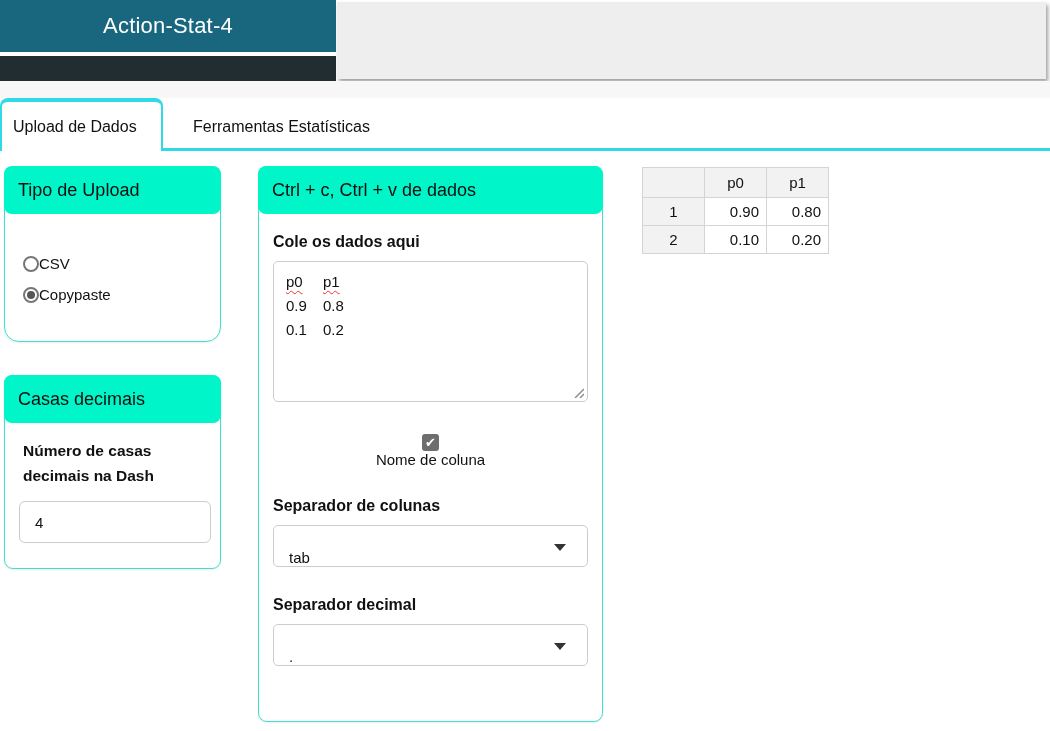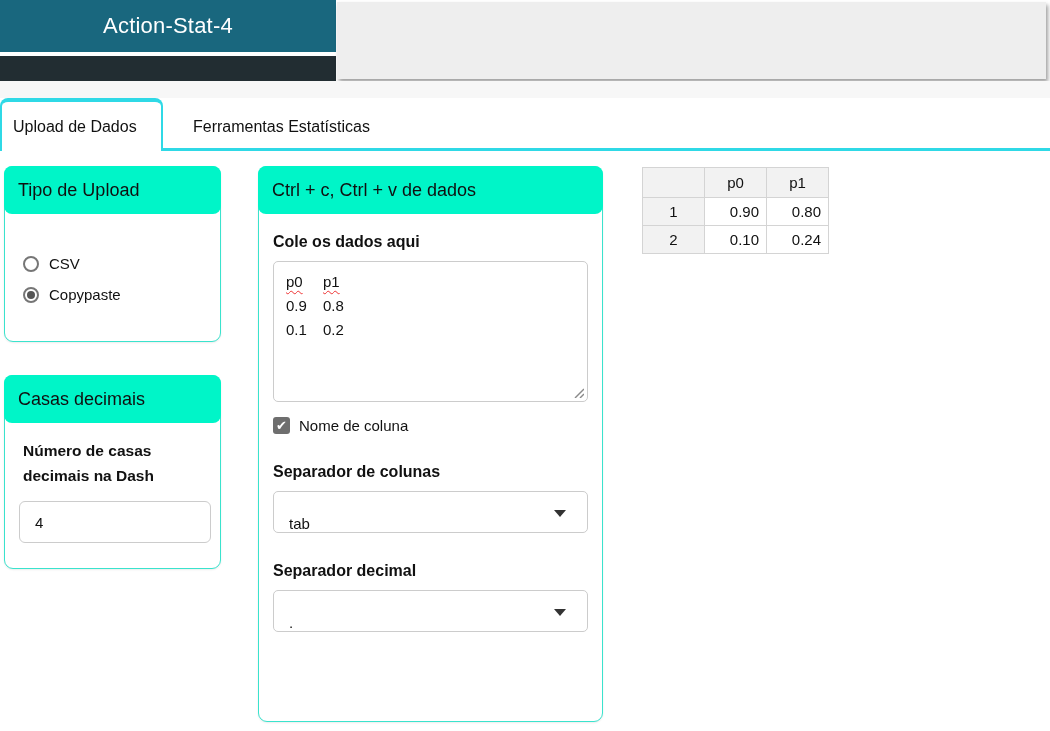--- a/index.html
+++ b/index.html
@@ -15,44 +15,44 @@
 
   
   .tabbar { position:absolute; left:0; top:98px; width:1050px; height:54px; background:#fff; }
   .tab-underline { position:absolute; left:0; top:50px; width:1050px; height:3px; background:#2fd9e6; }
   .tab-active { position:absolute; left:0; top:0; width:163px; height:53px; background:#fff; border-top:4px solid #2fd9e6; border-left:2px solid #2fd9e6; border-right:2px solid #2fd9e6; border-radius:8px 8px 0 0; z-index:2; display:flex; align-items:center; padding-left:11px; font-size:16px; cursor:pointer; }
   .tab-plain { position:absolute; left:176px; top:4px; height:49px; display:flex; align-items:center; padding:0 17px; font-size:16px; cursor:pointer; }
 
   
   .panel { position:absolute; background:#fff; border:1px solid #3ae3cd; border-radius:9px; box-shadow:0 1px 2px rgba(0,0,0,.08); }
   .panel-header { height:48px; background:#00f5c8; border-radius:8px; display:flex; align-items:center; padding-left:14px; font-size:18px; color:#101010; margin:-1px; position:relative; z-index:1; }
-  #panel-upload-type { left:4px; top:166px; width:217px; height:176px; }
+  #panel-upload-type { left:4px; top:166px; width:217px; height:176px;border-radius:15px; }
   #panel-decimals   { left:4px; top:368px; width:217px; height:194px;margin-top:7px; }
   #panel-paste      { left:258px; top:166px; width:345px; height:556px; }
 
   
-  .radio-row { display:flex; align-items:center; gap:10px; margin-left:18px; margin-bottom:14px; cursor:pointer; }
+  .radio-row { display:flex; align-items:center; margin-left:18px; margin-bottom:14px; cursor:pointer; }
   .radio-row.first { margin-top:42px; }
   .radio { width:16px; height:16px; border:2px solid #767676; border-radius:50%; flex:0 0 auto; background:#fff; }
   .radio.checked { position:relative; }
   .radio.checked::after { content:''; position:absolute; left:2px; top:2px; width:8px; height:8px; border-radius:50%; background:#555; }
   .radio-label { font-size:15px; }
 
   
   .field-label { font-weight:bold; font-size:15.5px; line-height:25px; margin:16px 14px 0 18px; }
   .text-input { display:block; margin:13px 11px 0 14px; width:192px; height:42px; border:1px solid #ccc; border-radius:6px; font-size:15px; padding-left:15px; font-family:"Liberation Sans", sans-serif; color:#111; background:#fff; }
 
   
   .paste-body { padding:0 14px; }
   .bold-label { font-weight:bold; font-size:16px; margin-top:20px; }
   .textarea { position:relative; margin-top:10px; height:141px; border:1px solid #ccc; border-radius:5px; padding:8px 12px; font-size:15px; line-height:24px; overflow:hidden; cursor:text; }
   .squiggle { text-decoration:underline; text-decoration-style:wavy; text-decoration-color:#e33; text-decoration-thickness:1px; text-underline-offset:3px; }
   .tok1 { display:inline-block; min-width:37px; }
   .resize-handle { position:absolute; right:3px; bottom:3px; width:11px; height:11px; }
-  .checkbox-row { display:flex; align-items:center; gap:9px; margin-top:15px; cursor:pointer; }
+  .checkbox-row { display:flex; align-items:center; margin-top:32px; cursor:pointer;flex-direction:column; }
   .checkbox { width:17px; height:17px; border-radius:3px; background:#6e6e6e; color:#fff; font-size:13px; line-height:17px; text-align:center; flex:0 0 auto; }
   .checkbox.checked::after { content:'✔'; }
   .checkbox-label { font-size:15px; }
   .select-label { font-weight:bold; font-size:16px; margin-top:29px; }
   .select { position:relative; margin-top:10px; height:42px; border:1px solid #ccc; border-radius:5px; display:flex; align-items:flex-end; padding-left:15px; font-size:15px; cursor:pointer; background:#fff; }
   .caret { position:absolute; right:21px; top:18px; width:0; height:0; border-left:6px solid transparent; border-right:6px solid transparent; border-top:7px solid #333; }
 
   
   .preview { position:absolute; left:642px; top:167px; border-collapse:collapse; font-size:15px; }
   .preview th, .preview td { border:1px solid #d4d4d4; }
@@ -154,18 +154,18 @@
       <th>p1</th>
     </tr>
     <tr>
       <td class="idx">1</td>
       <td class="val">0.90</td>
       <td class="val">0.80</td>
     </tr>
     <tr>
       <td class="idx">2</td>
       <td class="val">0.10</td>
-      <td class="val">0.24</td>
+      <td class="val">0.20</td>
     </tr>
   </tbody>
     </table>
 
 </div>
 
 </body></html>

